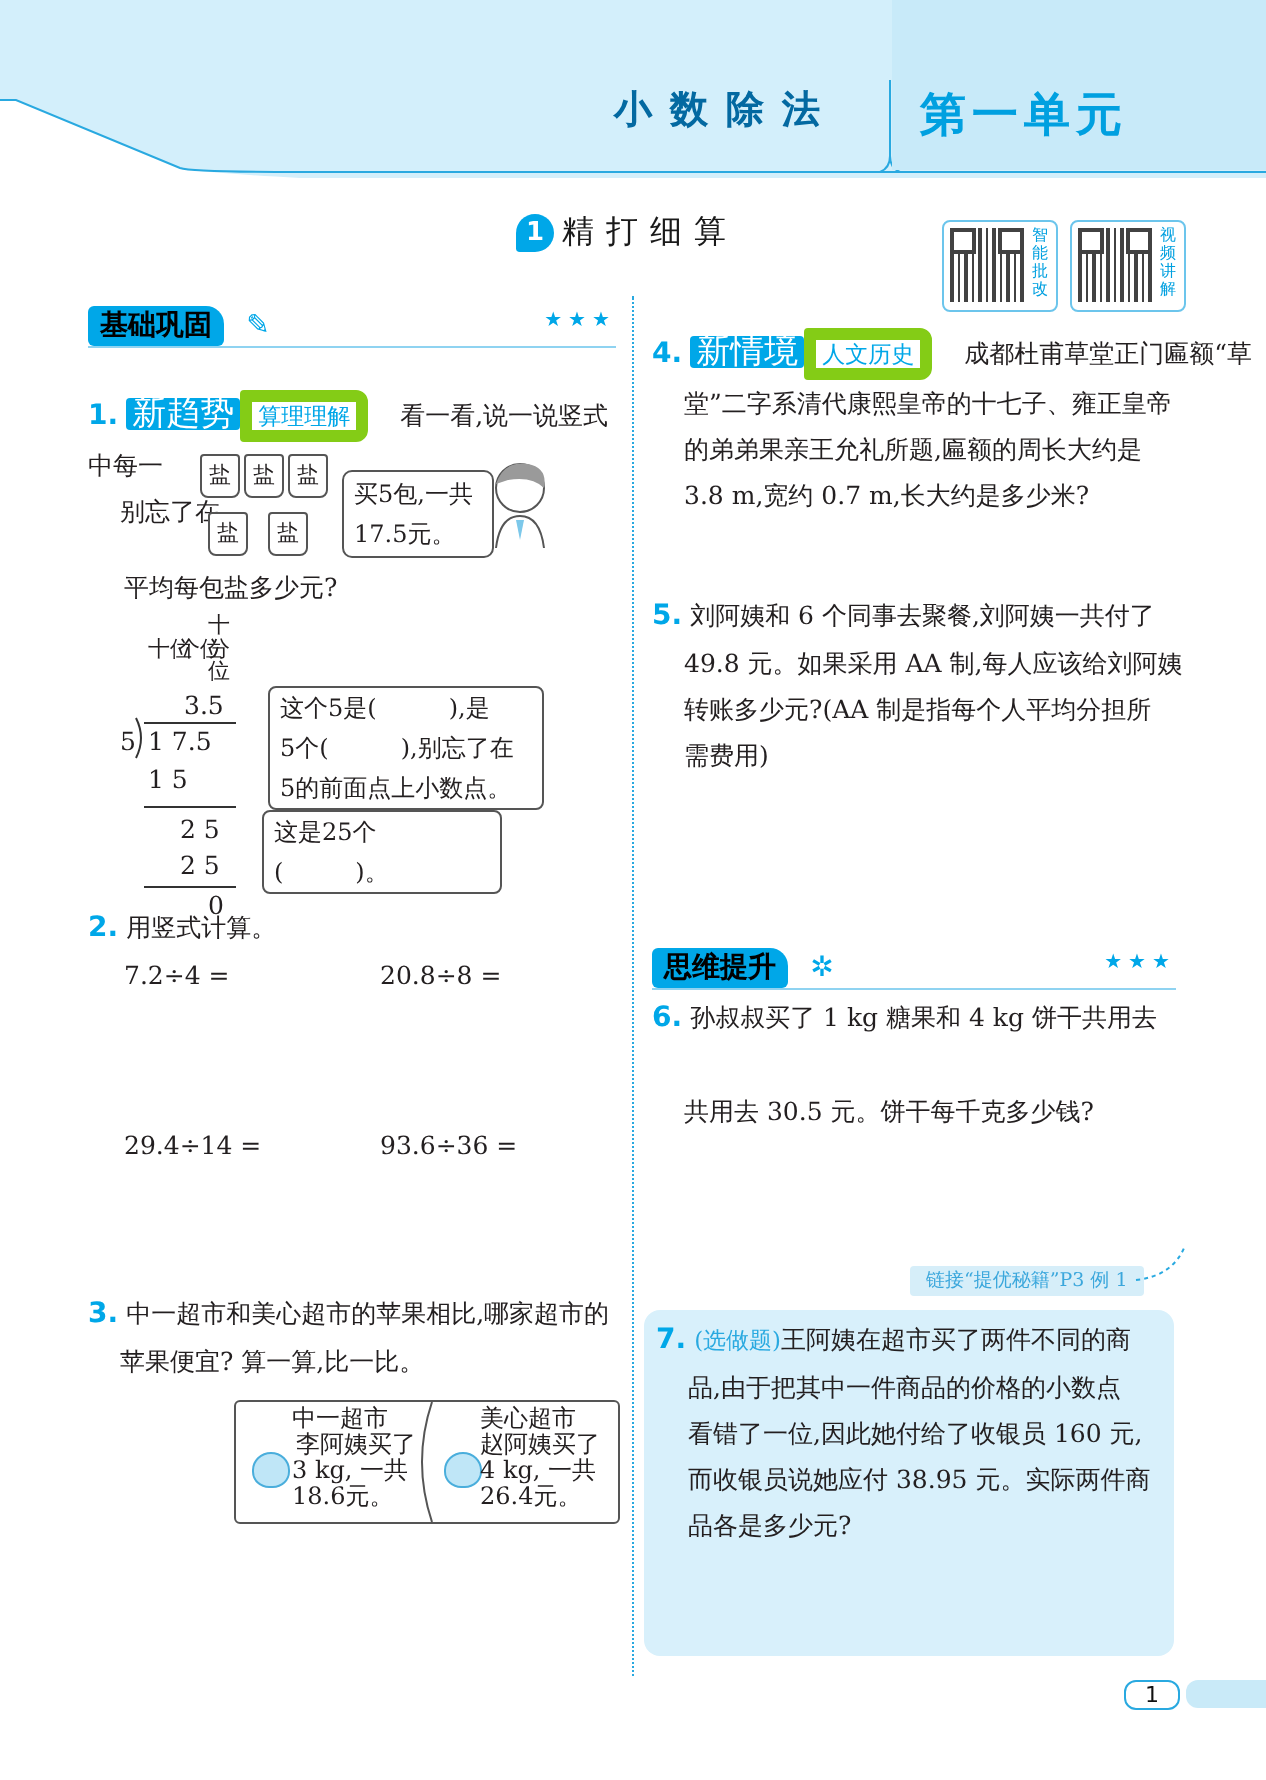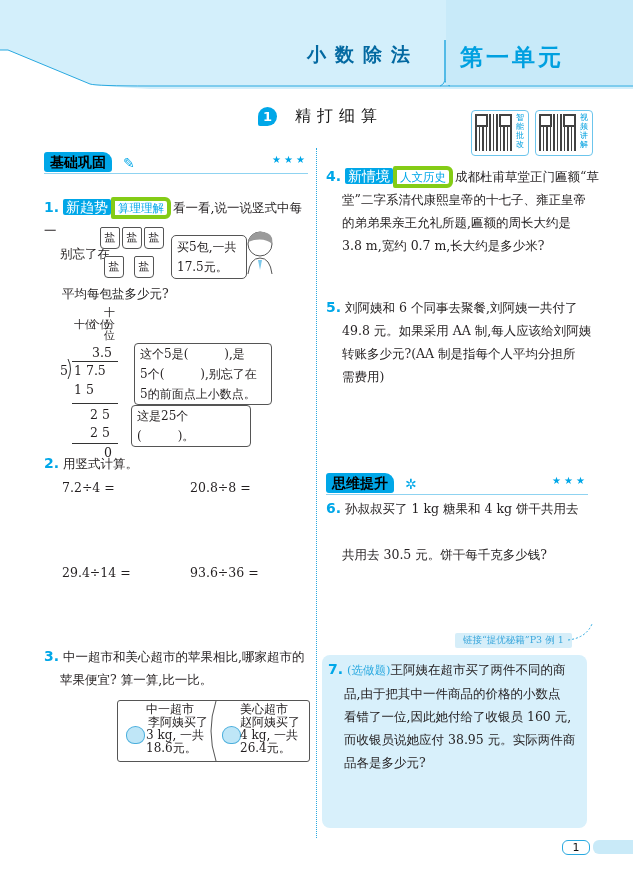--- a/index.html
+++ b/index.html
@@ -25,21 +25,21 @@
   .lesson {
     position: absolute; left: 258px; top: 106px; display: flex; align-items: center;
   }
   .lesson-num {
     width: 19px; height: 19px; background: #00a7e8; color: #fff;
     border-radius: 10px 10px 10px 2px;
     font-family: "DejaVu Sans", "Liberation Sans", sans-serif; font-weight: bold;
     font-size: 13px; text-align: center; line-height: 19px;
   }
   .lesson-title {
-    margin-left: 18px; font-family: "DejaVu Sans", "Liberation Sans", sans-serif;
+    margin-left: 4px; font-family: "DejaVu Sans", "Liberation Sans", sans-serif;
     font-size: 16px; letter-spacing: 6px; color: #1a1a1a;
   }
   .qr {
     position: absolute; top: 93px; width: 56px; height: 44px;
     border: 1px solid #6cc5ec; border-radius: 4px; background: #fff; margin-top: 17px;
   }
   .qr .code {
     position: absolute; left: 3px; top: 3px; width: 37px; height: 37px;
     background:
       repeating-linear-gradient(90deg, #222 0 2px, #fff 2px 4px, #222 4px 5px, #fff 5px 7px),
@@ -73,28 +73,28 @@
     position: absolute; right: 0; top: 2px; color: #00a7e8; font-size: 10px; letter-spacing: 3px;
   }
   .sec-rule { position: absolute; left: 0; right: 0; top: 21px; border-top: 1.5px solid #8fd3f1; }
   
   .q { position: absolute; font-size: 12.5px; line-height: 23px; }
   .q-num {
     font-family: "DejaVu Sans", "Liberation Sans", sans-serif; font-weight: bold;
     color: #00a7e8; font-size: 14px; margin-right: 4px;
   }
   .tag-fill {
-    display: inline-block; background: #00a7e8; color: #fff; font-size: 14px;
+    display: inline-block; background: #00a7e8; color: #fff; font-size: 17px;
     font-family: "DejaVu Sans", "Liberation Sans", sans-serif;
     padding: 0 3px; line-height: 16px; border-radius: 2px; margin-top: 22px;
   }
   .tag-outline {
-    display: inline-block; border: 4px solid #84cc16; color: #00a7e8; font-size: 11.5px;
-    font-family: "DejaVu Sans", "Liberation Sans", sans-serif;
-    padding: 0 3px; line-height: 14px; border-radius: 2px 6px 6px 2px; margin-right: 2px;
+    display: inline-block; border: 6px solid #84cc16; color: #00a7e8; font-size: 11.5px;
+    font-family: "DejaVu Sans", "Liberation Sans", sans-serif;
+    padding: 0 3px; line-height: 14px; border-radius: 2px 6px 6px 2px; margin-right: 16px;
   }
   .indent { padding-left: 16px; }
   
   .bag {
     position: absolute; width: 18px; height: 20px; border: 1px solid #555; border-radius: 2px 2px 4px 4px;
     font-size: 11px; text-align: center; line-height: 20px; background: #fff;
   }
   .bubble {
     position: absolute; border: 1px solid #555; border-radius: 5px; background: #fff;
     font-size: 12px; line-height: 20px; padding: 1px 5px;

